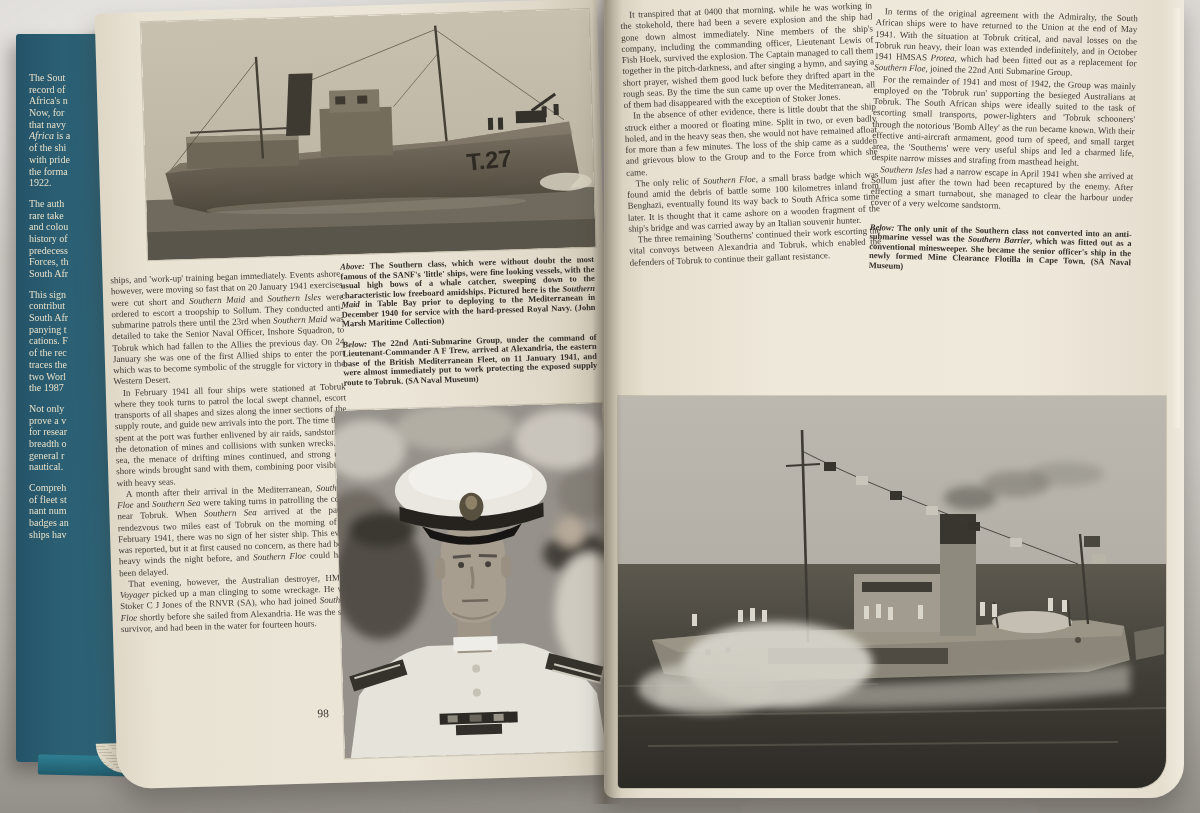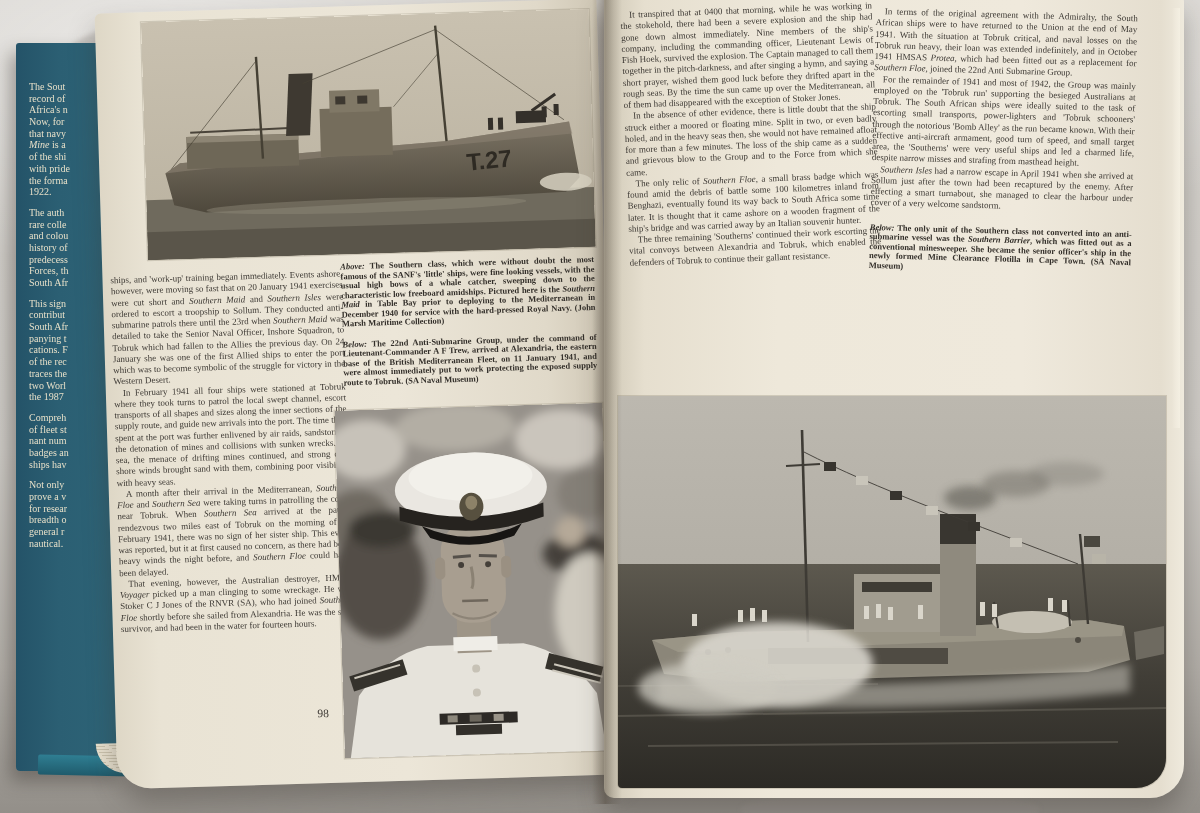--- a/index.html
+++ b/index.html
@@ -7,21 +7,21 @@
     font-family:"Liberation Serif",serif;
     background:
       radial-gradient(620px 300px at 15% 8%, rgba(255,255,255,.55), rgba(255,255,255,0) 70%),
       radial-gradient(500px 260px at 85% 4%, rgba(255,255,255,.35), rgba(255,255,255,0) 70%),
       linear-gradient(180deg,#d6d3ce 0%,#cdcac5 55%,#b2aea8 82%,#938f89 100%);}
   .vein{position:absolute;background:rgba(160,155,148,.35);border-radius:50%;filter:blur(2px);}
   .scene-shadow{position:absolute;left:20px;top:690px;width:1160px;height:110px;
     background:radial-gradient(60% 90% at 50% 10%, rgba(60,56,50,.45), rgba(60,56,50,0) 75%);filter:blur(8px);}
 
   
-  .flap{position:absolute;left:16px;top:43px;width:108px;height:728px;
+  .flap{position:absolute;left:16px;top:34px;width:108px;height:728px;
     background:linear-gradient(90deg,#245368 0%,#2b5f73 40%,#2e6477 100%);
     border-radius:3px 0 0 4px;box-shadow:-6px 10px 18px rgba(50,45,40,.4);overflow:hidden;}
   .flap-text{position:absolute;left:13px;top:38px;width:120px;color:#e7e0c9;
     font-size:10px;line-height:1.17;overflow:hidden;}
   .flap-text p{white-space:pre-line;margin:0 0 9px 0;}
   .board-edge{position:absolute;left:38px;top:756px;width:140px;height:20px;
     background:linear-gradient(180deg,#2f7e92,#1f5b6c);transform:rotate(1.2deg);border-radius:2px;}
 
   
   .edge-stack{position:absolute;left:120px;top:22px;width:36px;height:748px;transform:rotate(-.6deg);
@@ -65,52 +65,52 @@
   <div class="vein" style="left:740px;top:790px;width:300px;height:40px;"></div>
   <div class="scene-shadow"></div>
 
   <div class="flap">
     <div class="flap-text">
         <p>The Sout
 record of
 Africa's n
 Now, for
 that navy
-<em>Mine</em> is a
+<em>Africa</em> is a
 of the shi
 with pride
 the forma
 1922.</p>
         <p>The auth
-rare colle
+rare take
 and colou
 history of
 predecess
 Forces, th
 South Afr</p>
         <p>This sign
 contribut
 South Afr
 panying t
 cations. F
 of the rec
 traces the
 two Worl
 the 1987</p>
-        <p>Compreh
-of fleet st
-nant num
-badges an
-ships hav</p>
         <p>Not only
 prove a v
 for resear
 breadth o
 general r
 nautical.</p>
+        <p>Compreh
+of fleet st
+nant num
+badges an
+ships hav</p>
       </div>
   </div>
   <div class="board-edge"></div>
 
   <div class="edge-stack"></div>
   <div class="edge-stack-b"></div>
 
   <div class="page page-left">
 
     <div class="photo" style="left:46px;top:10px;width:448px;height:238px;">

